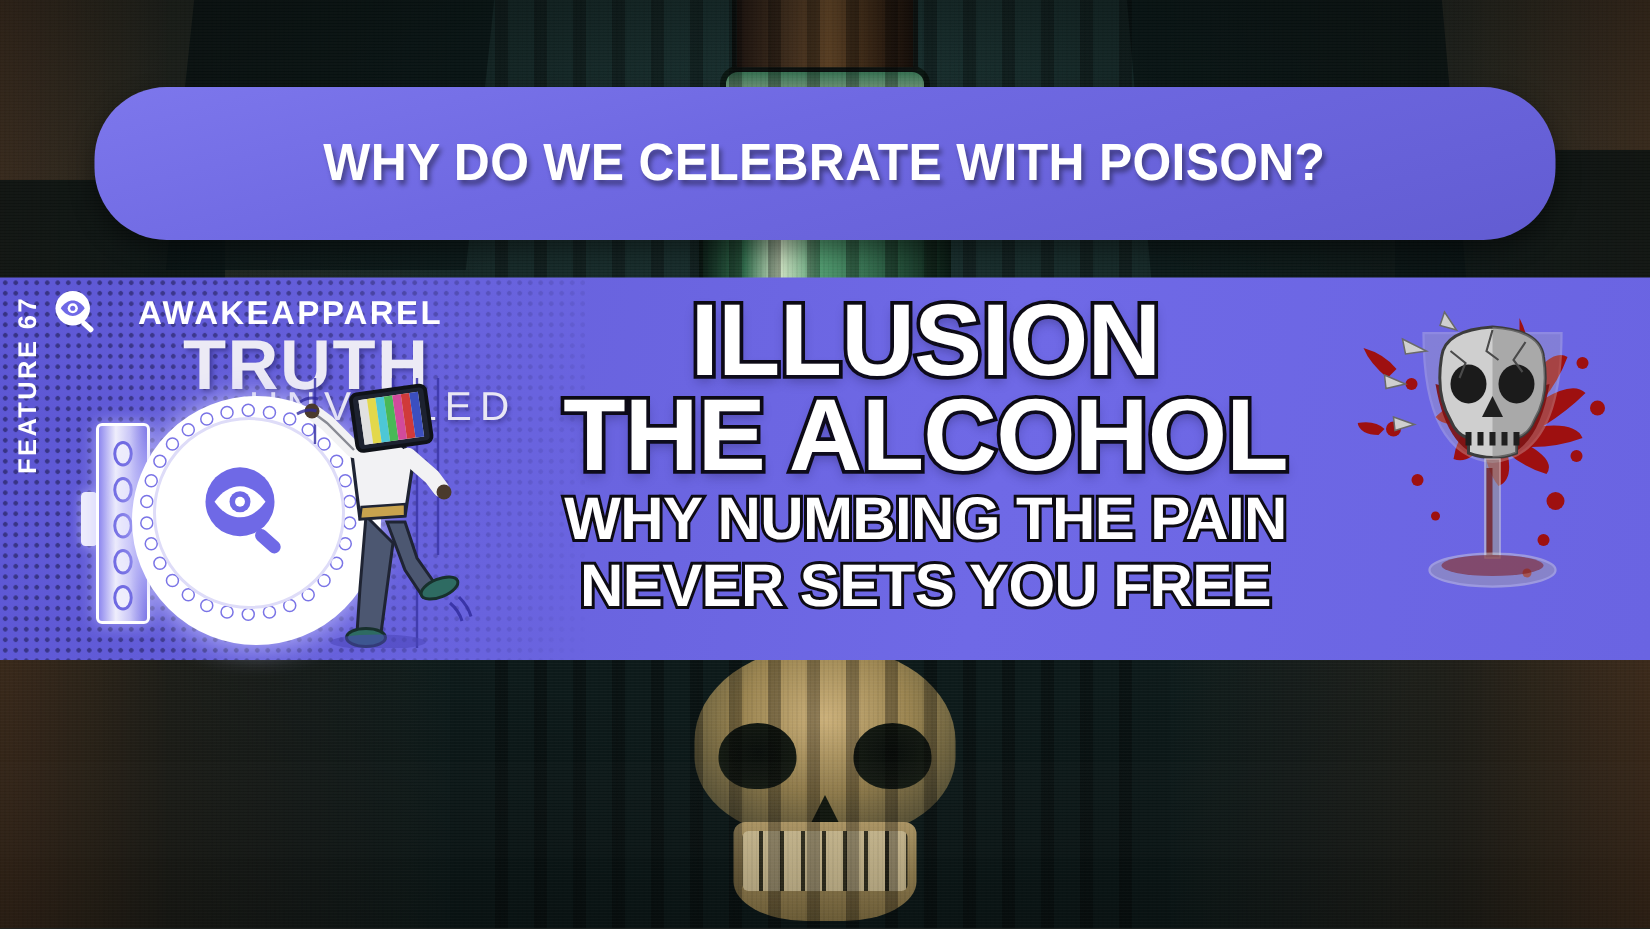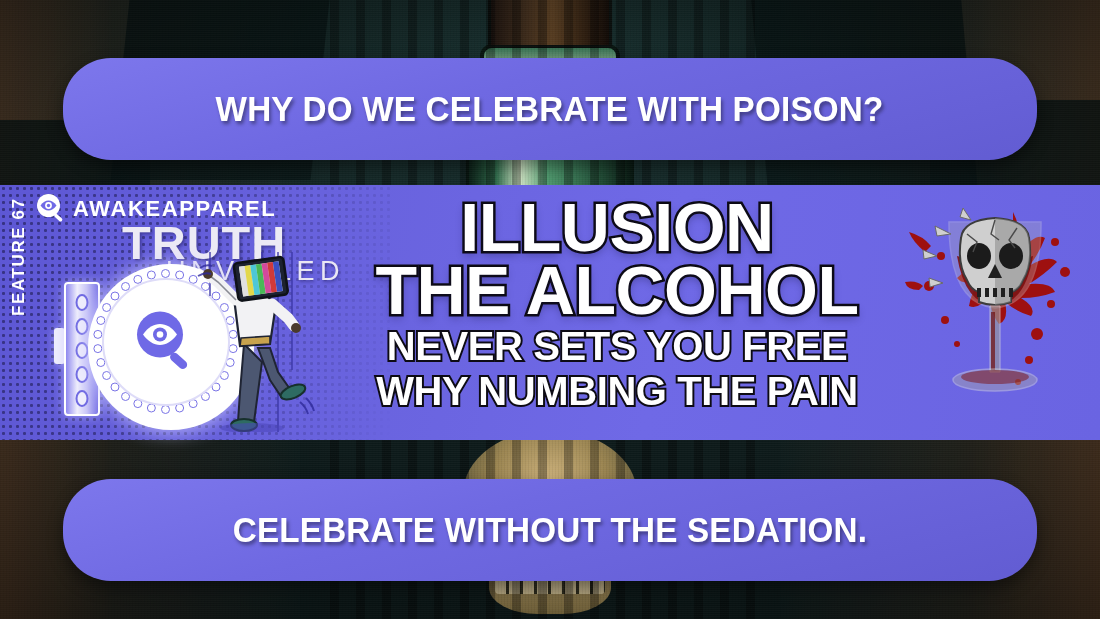--- a/index.html
+++ b/index.html
@@ -243,21 +243,21 @@
     white-space: nowrap;
   }
 
   
   .brandmark {
     position: absolute;
     left: 34px;
     top: 192px;
     display: flex;
     align-items: center;
-    gap: 5px;
+    gap: 24px;
   }
   .brandmark .logo-eye { width: 34px; height: 34px; display: block; }
   .brand-name {
     color: #fff;
     font-size: 22px;
     font-weight: 600;
     letter-spacing: 1.6px;
     white-space: nowrap;
   }
   .truth-word {
@@ -537,22 +537,22 @@
         <path d="M2 24 q7 -4 13 -2"></path>
         <path d="M104 150 q6 5 8 12"></path>
         <path d="M110 146 q6 6 8 13"></path>
       </g>
     </svg>
   </div>
 
   <div class="headline">
     <span class="h-main">ILLUSION</span>
     <span class="h-main">THE ALCOHOL</span>
+    <span class="h-sub">WHY NUMBING THE PAIN</span>
     <span class="h-sub">NEVER SETS YOU FREE</span>
-    <span class="h-sub">WHY NUMBING THE PAIN</span>
   </div>
 
   <div class="glass-art">
     <svg width="180" height="232" viewBox="0 0 180 232" aria-hidden="true">
 
       <g fill="#9e1010">
         <path d="M108 18 q10 20 6 42 q16 -22 26 -16 q-6 16 -16 28 q20 -12 28 -4 q-12 12 -28 22 q22 -2 26 8 q-16 6 -34 6 q16 10 10 18 q-14 -4 -26 -14 q4 18 -6 22 q-8 -10 -10 -28 q-10 14 -20 10 q2 -14 12 -26 q-18 6 -24 -2 q10 -10 26 -16 q-16 -6 -14 -16 q14 0 28 6 q-8 -18 0 -26 q10 6 16 20 q0 -22 0 -34z"></path>
         <circle cx="150" cy="48" r="4"></circle>
         <circle cx="160" cy="78" r="5"></circle>
         <circle cx="146" cy="110" r="4"></circle>
@@ -599,17 +599,14 @@
         <path d="M58 14 l8 12 l-11 -3z"></path>
       </g>
 
       <path d="M85 112 l0 66 h10 l0 -66z" fill="#9a9a9e" opacity=".65" stroke="#d8d8dc" stroke-width="1"></path>
       <path d="M86 118 l0 58 h4 l0 -58z" fill="#6d1010" opacity=".7"></path>
       <ellipse cx="90" cy="186" rx="42" ry="11" fill="#a9a9ad" opacity=".45" stroke="#d8d8dc" stroke-width="1.5"></ellipse>
       <ellipse cx="90" cy="183" rx="34" ry="7" fill="#7c1010" opacity=".5"></ellipse>
     </svg>
   </div>
 
-  <div class="pill pill-bottom">
-    <span class="pill-text">CELEBRATE WITHOUT THE SEDATION.</span>
-  </div>
 
 </div>
 
 </body></html>

